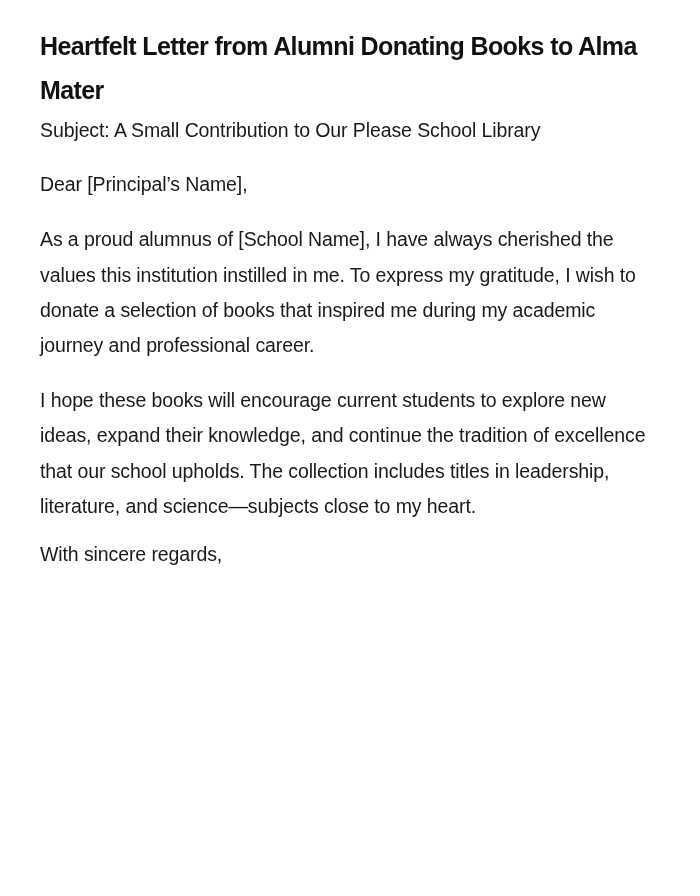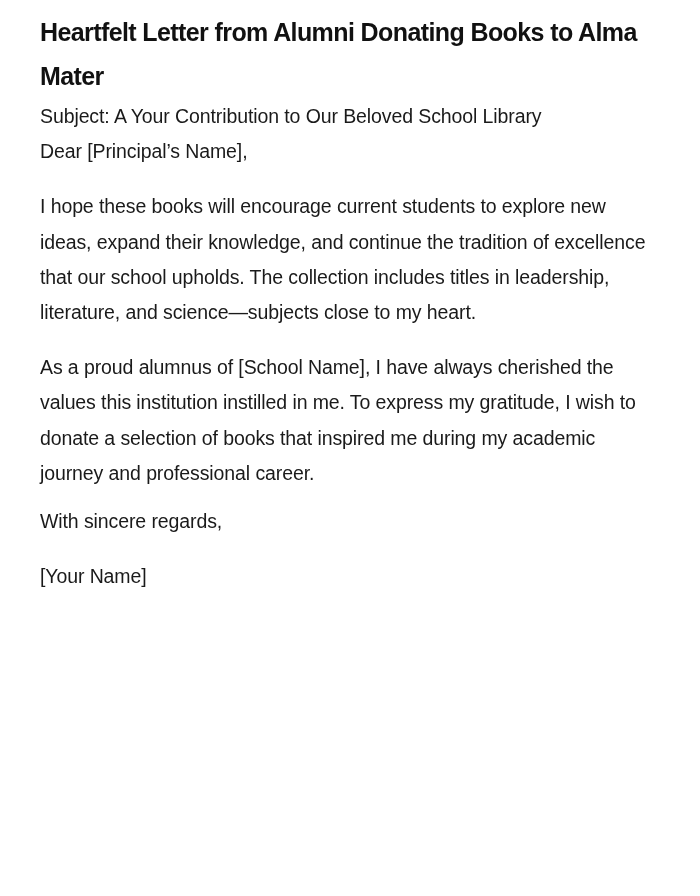--- a/index.html
+++ b/index.html
@@ -9,21 +9,21 @@
     }
     body {
       width: 700px;
       height: 896px;
       overflow: hidden;
       font-family: "Liberation Sans", sans-serif;
       color: #111111;
     }
     .page {
       position: relative;
-      padding: 10px 40px 0 40px;
+      padding: 24px 40px 0 40px;
       box-sizing: border-box;
       width: 700px;
     }
     h1.title {
       margin: 0;
       font-family: "Liberation Sans", sans-serif;
       font-weight: bold;
       font-size: 25px;
       line-height: 44px;
       letter-spacing: -0.6px;
@@ -31,30 +31,29 @@
       width: 600px;
     }
     p {
       margin: 0;
       font-size: 19.5px;
       line-height: 35.2px;
       letter-spacing: -0.1px;
       color: #1a1a1a;
     }
     .subject { margin-top: 1px; }
-    .salutation { }
+    .salutation { margin-top: 19px; }
     .para { margin-top: 20px; width: 610px; }
     .closing { margin-top: 13px; }
     .signature { margin-top: 20px; }
     .batch { margin-top: 20px; }
   </style>
 </head>
 <body>
 
 <div class="page">
   <h1 class="title">Heartfelt Letter from Alumni Donating Books to Alma Mater</h1>
-  <p class="subject">Subject: A Your Contribution to Our Beloved School Library</p>
+  <p class="subject">Subject: A Small Contribution to Our Please School Library</p>
   <p class="salutation">Dear [Principal’s Name],</p>
+  <p class="para">As a proud alumnus of [School Name], I have always cherished the values this institution instilled in me. To express my gratitude, I wish to donate a selection of books that inspired me during my academic journey and professional career.</p>
   <p class="para">I hope these books will encourage current students to explore new ideas, expand their knowledge, and continue the tradition of excellence that our school upholds. The collection includes titles in leadership, literature, and science—subjects close to my heart.</p>
-  <p class="para">As a proud alumnus of [School Name], I have always cherished the values this institution instilled in me. To express my gratitude, I wish to donate a selection of books that inspired me during my academic journey and professional career.</p>
   <p class="closing">With sincere regards,</p>
-  <p class="signature">[Your Name]</p>
 </div>
 
 </body></html>

